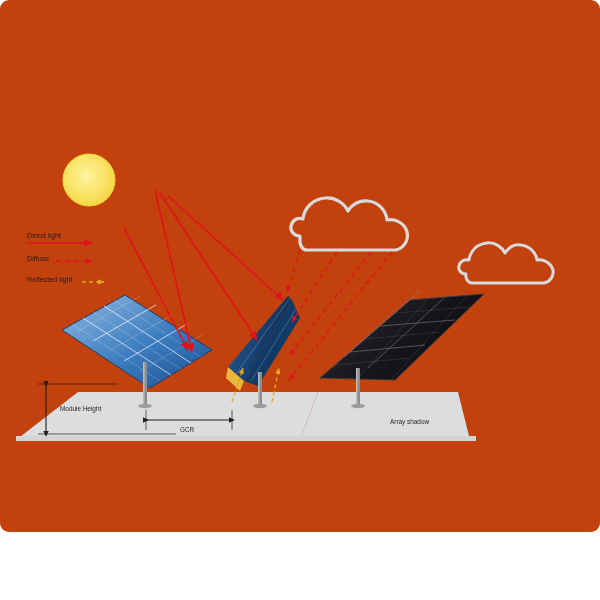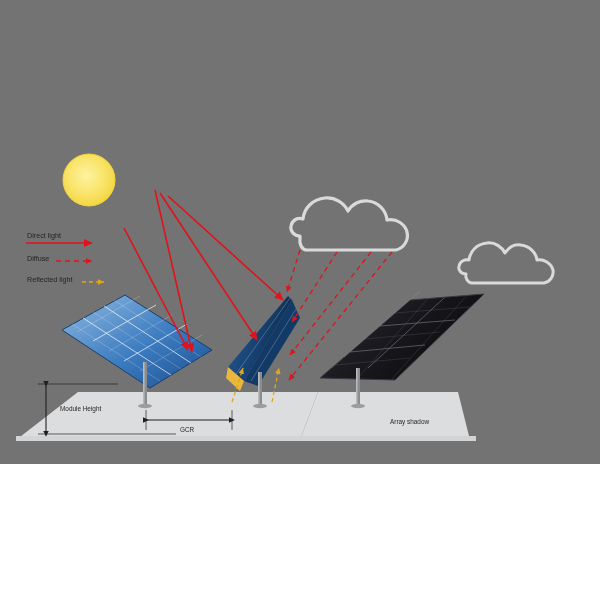--- a/index.html
+++ b/index.html
@@ -9,22 +9,23 @@
   }
   body {
     width: 600px;
     height: 600px;
     font-family: "Liberation Sans", sans-serif;
     overflow: hidden;
   }
   #stage {
     position: relative;
     width: 600px;
-    height: 464px;
-    background: #737373;
+    height: 532px;
+    background: #c2410c;
+    border-radius: 9px;
   }
   svg.diagram {
     display: block;
     width: 600px;
     height: 600px;
   }
   .lbl {
     font-family: "Liberation Sans", sans-serif;
     fill: #231f20;
   }

